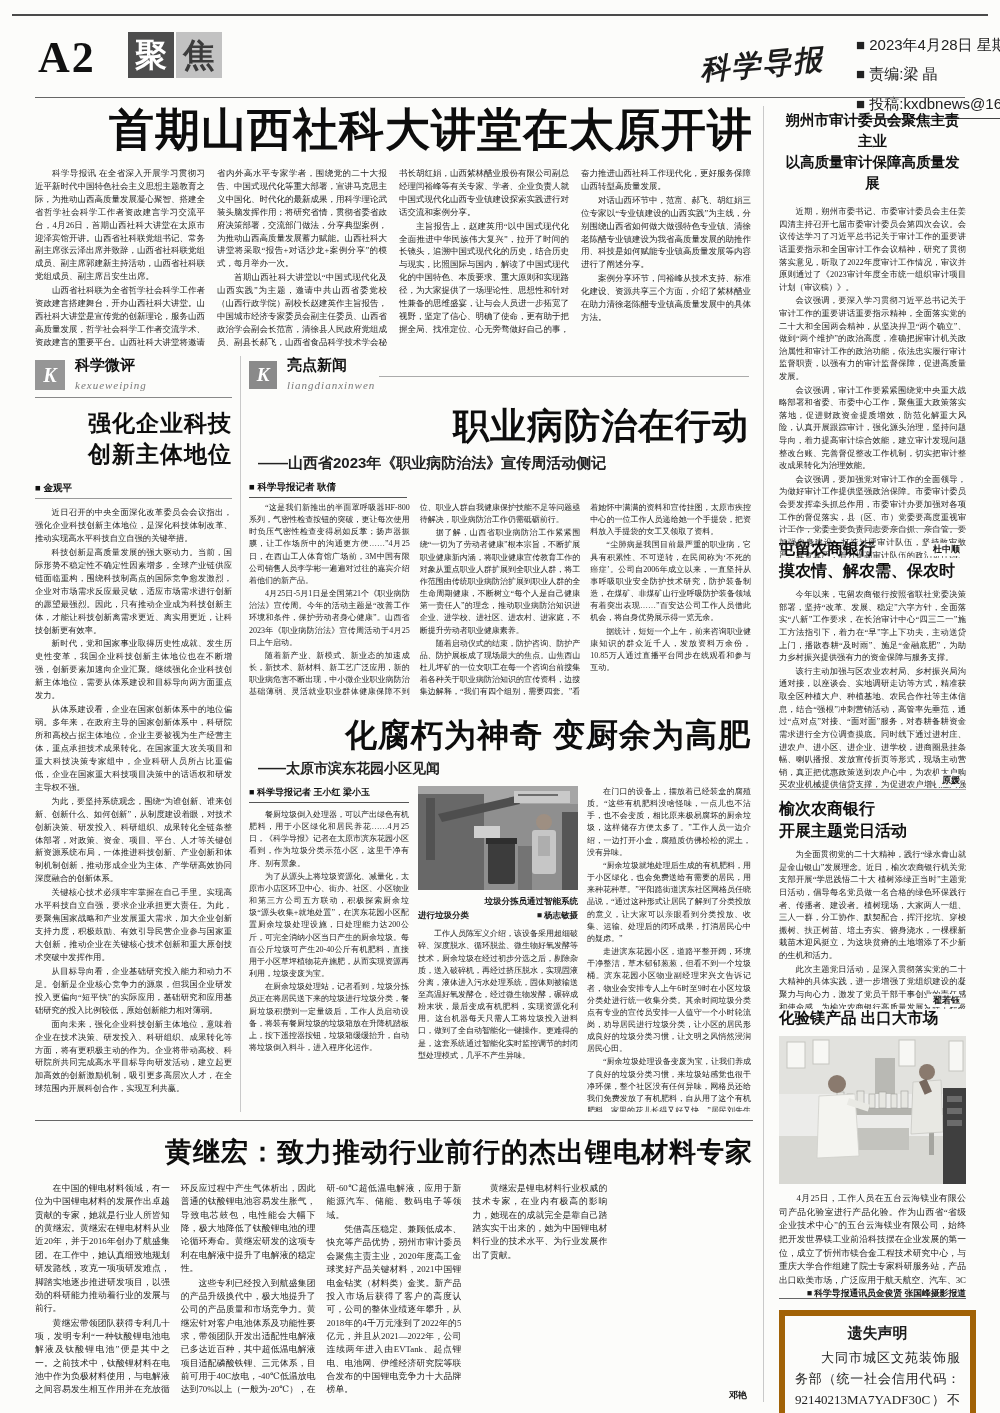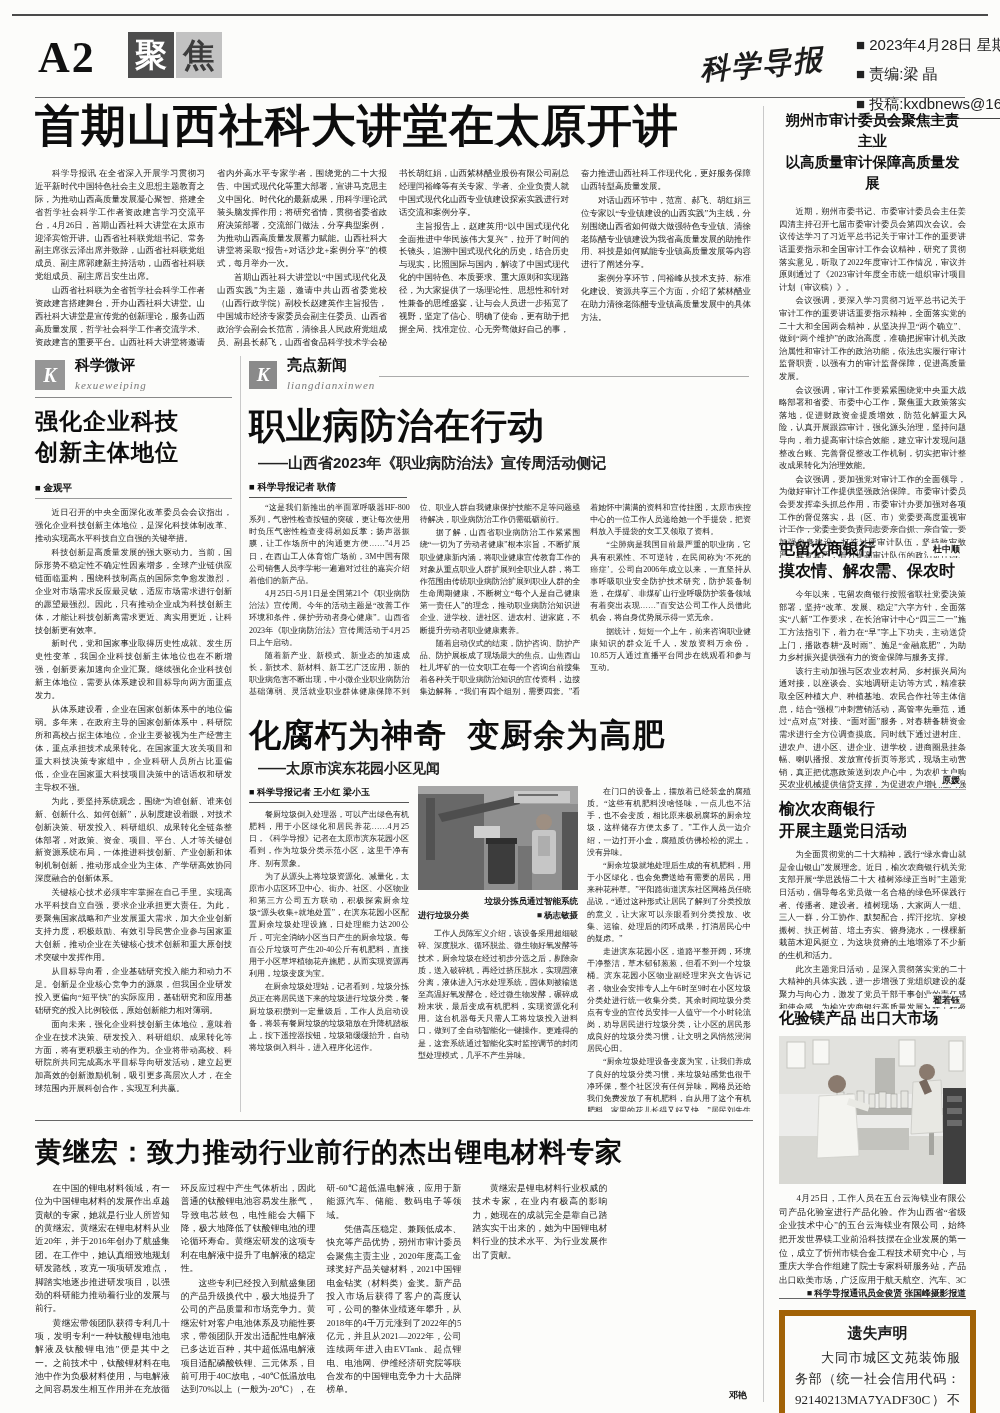--- a/index.html
+++ b/index.html
@@ -5,21 +5,21 @@
   html,body{margin:0;padding:0;background:#e9e8e5;}
   .page{position:relative;width:1000px;height:1413px;background:#fcfcfa;margin:0 auto;overflow:hidden;
         font-family:"Liberation Serif","DejaVu Serif",serif;color:#1a1a1a;}
   .abs{position:absolute;}
   .rule{border-top:1px solid #aaa;height:0;}
   .rule-dark{border-top:1px solid #666;height:0;}
   .vline{border-left:1px solid #c9c9c9;width:0;}
   .body-text{font-size:8.5px;line-height:1.52;text-align:justify;color:#242424;overflow:hidden;}
   .para{text-indent:2em;margin:0 0 1px 0;}
   .sign{position:absolute;right:6px;bottom:0;font-weight:bold;font-size:9px;background:#fcfcfa;padding-left:6px;}
-  .headline{font-family:Liberation Mono, monospace;font-weight:900;color:#0d0d0d;letter-spacing:1px;}
+  .headline{font-family:Liberation Sans, sans-serif;font-weight:900;color:#0d0d0d;letter-spacing:1px;text-align:right;}
   .subtitle{font-family:"Liberation Sans","DejaVu Sans",sans-serif;font-weight:600;color:#222;}
   .byline{font-family:"Liberation Sans","DejaVu Sans",sans-serif;font-weight:bold;font-size:9.5px;color:#111;
           border-bottom:1.5px solid #555;padding-bottom:3px;}
   .kbox{display:inline-block;background:#969696;color:#fff;text-align:center;
         font-family:"Liberation Serif","DejaVu Serif",serif;font-style:italic;font-weight:bold;}
   .sec-name{font-family:"Liberation Sans","DejaVu Sans",sans-serif;font-weight:bold;font-size:15px;color:#111;}
   .sec-pinyin{font-style:italic;font-size:11px;color:#777;letter-spacing:1px;}
   .rtitle{font-family:"Liberation Sans","DejaVu Sans",sans-serif;font-weight:bold;color:#111;}
   .photo{display:block;background:#9a9a9a;}
   .caption{font-size:8.5px;font-weight:bold;line-height:1.6;color:#222;}

